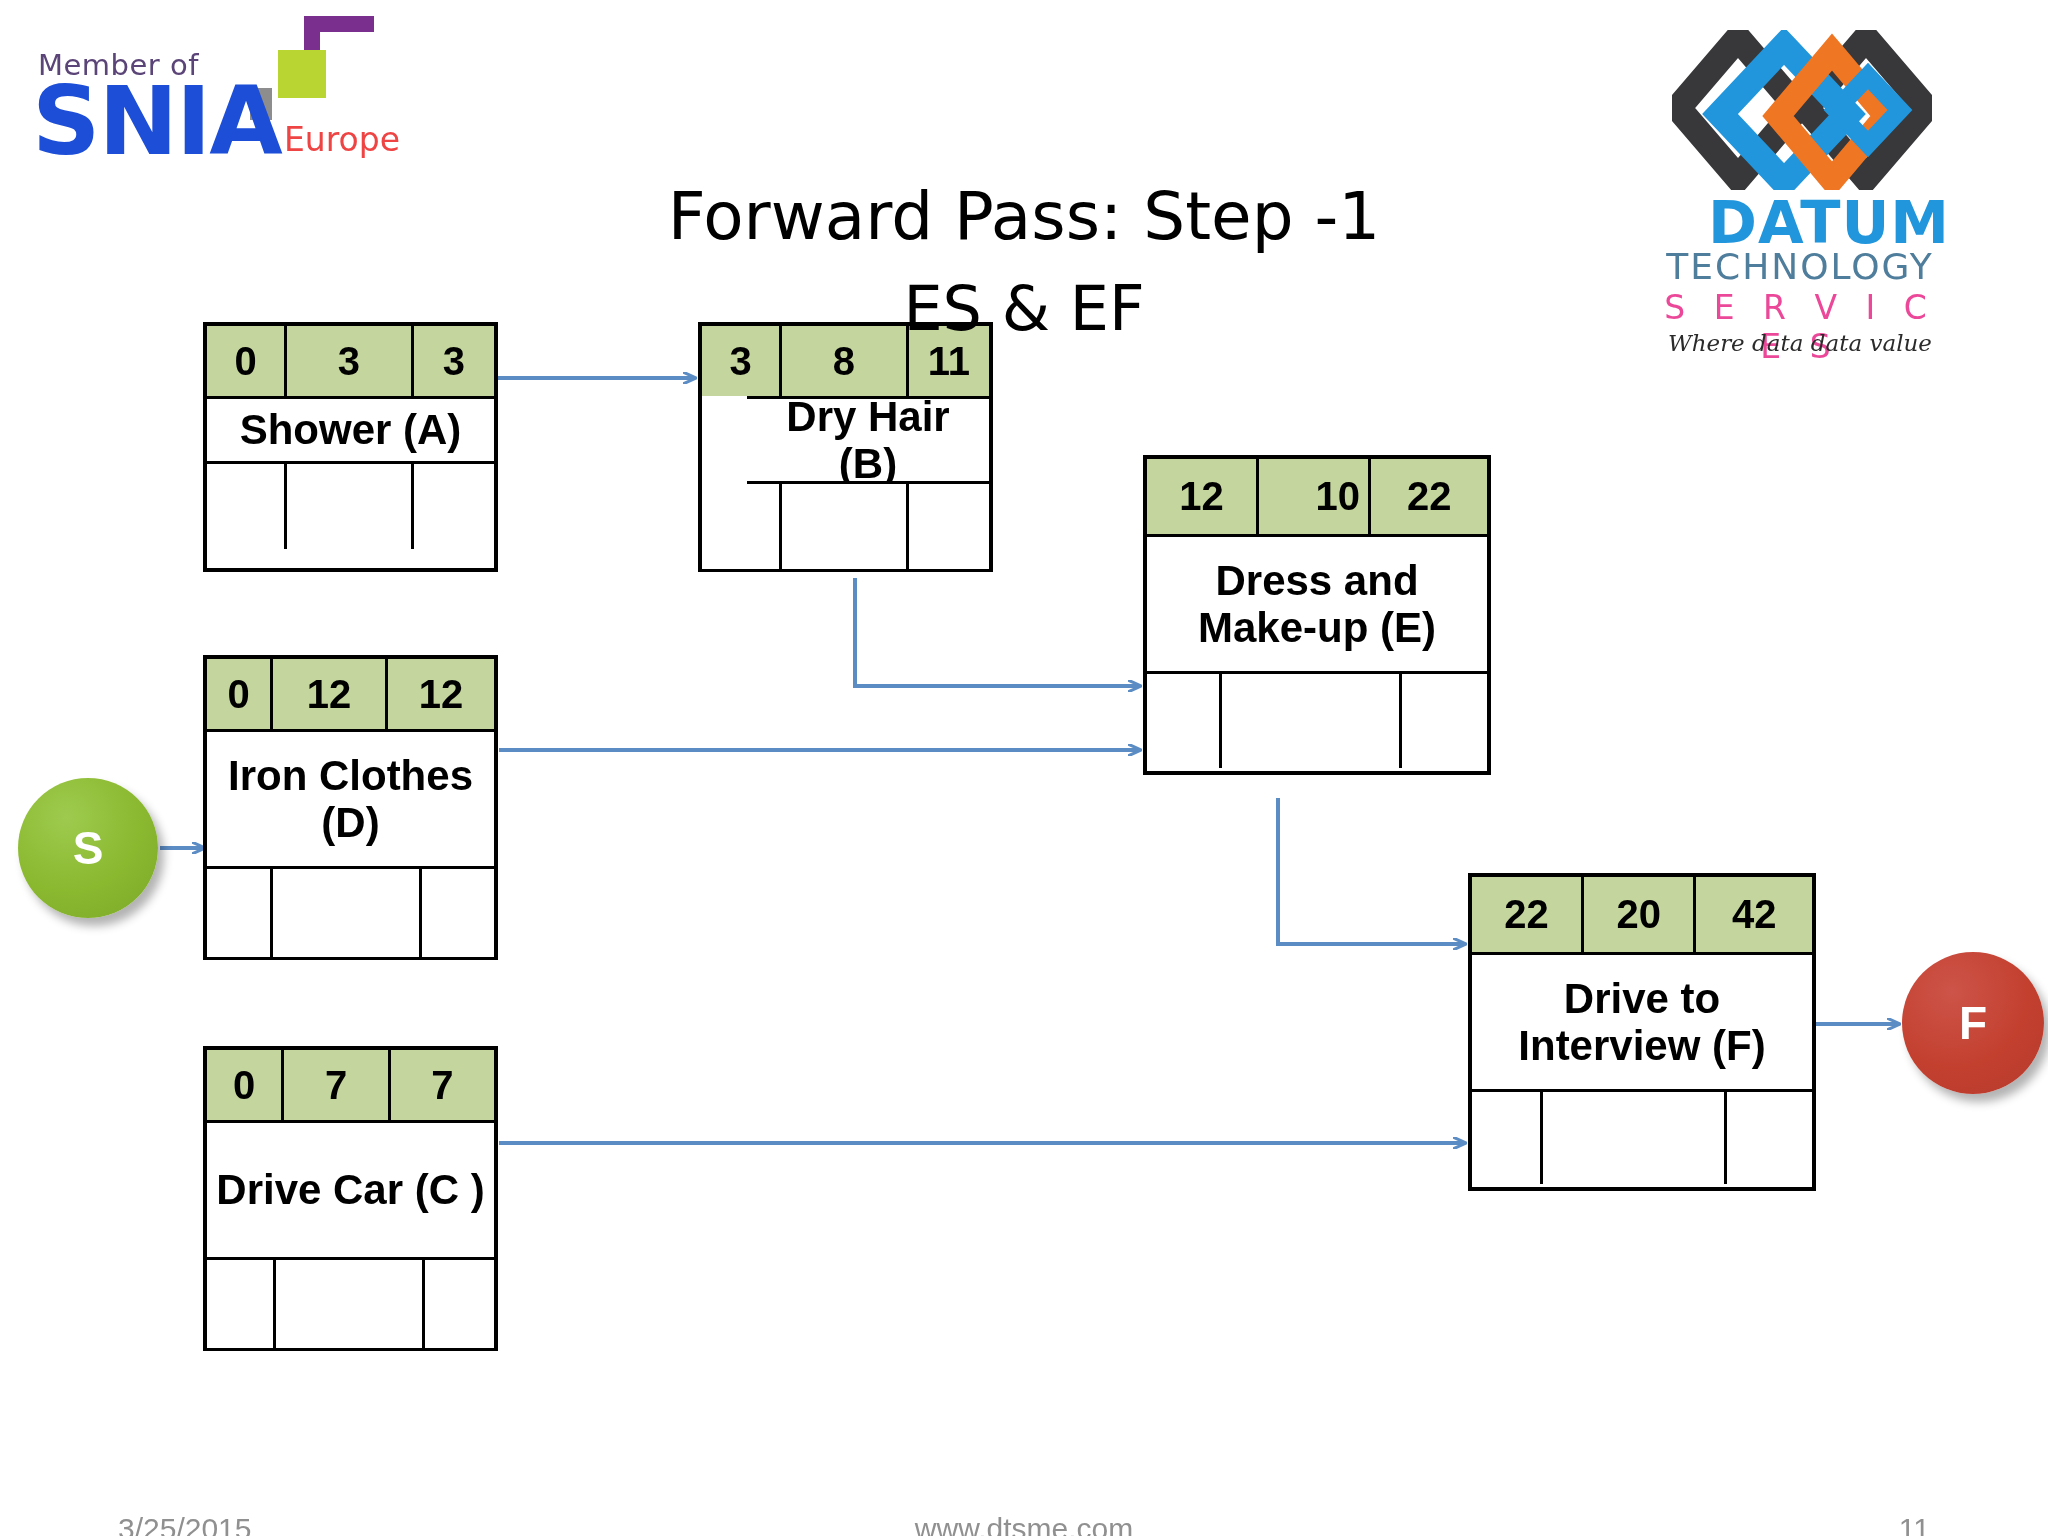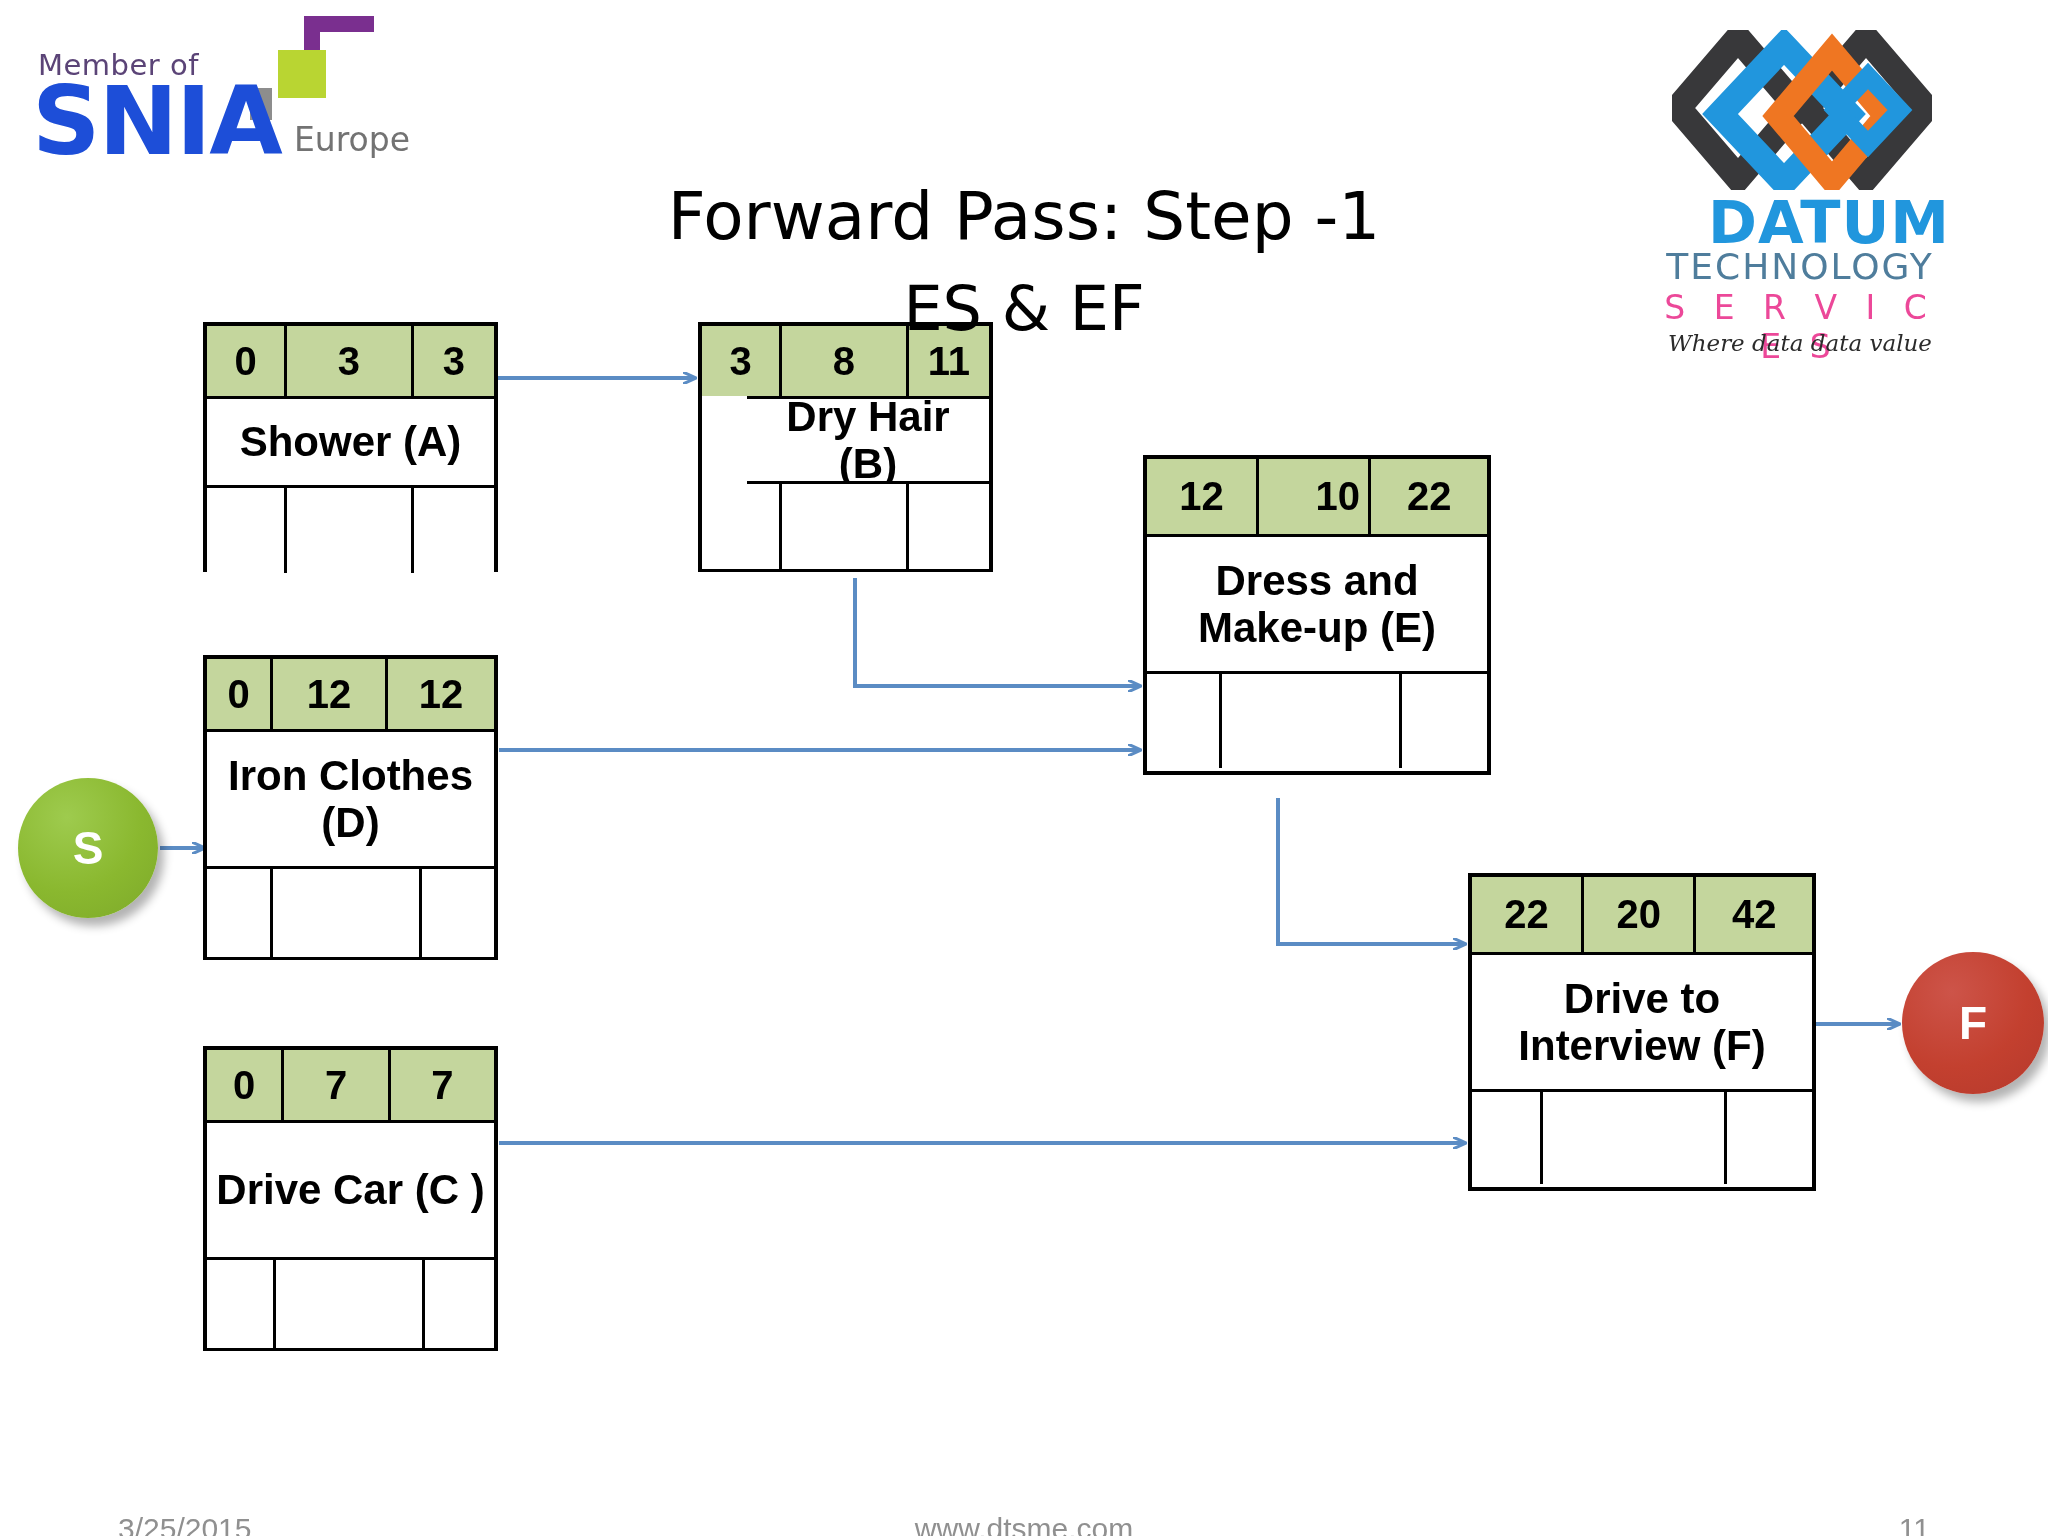--- a/index.html
+++ b/index.html
@@ -12,22 +12,22 @@
     overflow: hidden;
     font-family: "Liberation Sans", sans-serif;
   }
 
   
   #snia-logo { position: absolute; left: 28px; top: 10px; width: 340px; height: 160px; }
   #snia-member { position: absolute; left: 10px; top: 38px; font-size: 29px;
                  color: #5b4477; font-family: "DejaVu Sans", sans-serif; letter-spacing: .5px; }
   #snia-word  { position: absolute; left: 4px; top: 56px; font-size: 95px; font-weight: bold;
                 color: #1d4ed8; letter-spacing: -2px; font-family: "DejaVu Sans", sans-serif; }
-  #snia-europe{ position: absolute; left: 256px; top: 110px; font-size: 33px; color: #737373;
-                font-family: "DejaVu Sans", sans-serif; margin-left: 10px; }
+  #snia-europe{ position: absolute; left: 256px; top: 110px; font-size: 33px; color: #ef4444;
+                font-family: "DejaVu Sans", sans-serif; }
   .snia-sq { position: absolute; }
   #snia-sq-purple-v { left: 276px; top: 6px;  width: 16px; height: 78px; background:#7a2f8f; }
   #snia-sq-purple-h { left: 276px; top: 6px;  width: 70px; height: 16px; background:#7a2f8f; }
   #snia-sq-green    { left: 250px; top: 40px; width: 48px; height: 48px; background:#b9d532; }
   #snia-sq-grey     { left: 222px; top: 78px; width: 22px; height: 32px; background:#8d8d8d; }
 
   
   #datum-logo { position: absolute; left: 1650px; top: 30px; width: 300px; height: 340px; }
   #datum-mark { position: absolute; left: 22px; top: 0px; width: 260px; height: 160px; }
   #datum-name { position: absolute; left: 0; top: 158px; width: 300px; text-align: right;
@@ -155,21 +155,21 @@
 <div class="terminal" id="terminal-finish">
   <span>F</span>
 </div>
 
 <div class="node" style="left:203px; top:322px; width:295px; height:250px;">
   <div class="node-row node-top" style="height:70px;">
     <div class="node-cell" style="width:28%;">0</div>
     <div class="node-cell" style="width:44%;">3</div>
     <div class="node-cell" style="width:28%;">3</div>
   </div>
-  <div class="node-label" style="height:92px;">Shower (A)</div>
+  <div class="node-label" style="height:68px;">Shower (A)</div>
   <div class="node-row node-bot" style="height:85px;">
     <div class="node-cell" style="width:28%;"></div>
     <div class="node-cell" style="width:44%;"></div>
     <div class="node-cell" style="width:28%;"></div>
   </div>
 </div>
 
 <div class="node" style="left:698px; top:322px; width:295px; height:250px;">
   <div class="node-row node-top" style="height:70px;">
     <div class="node-cell" style="width:28%;">3</div>

